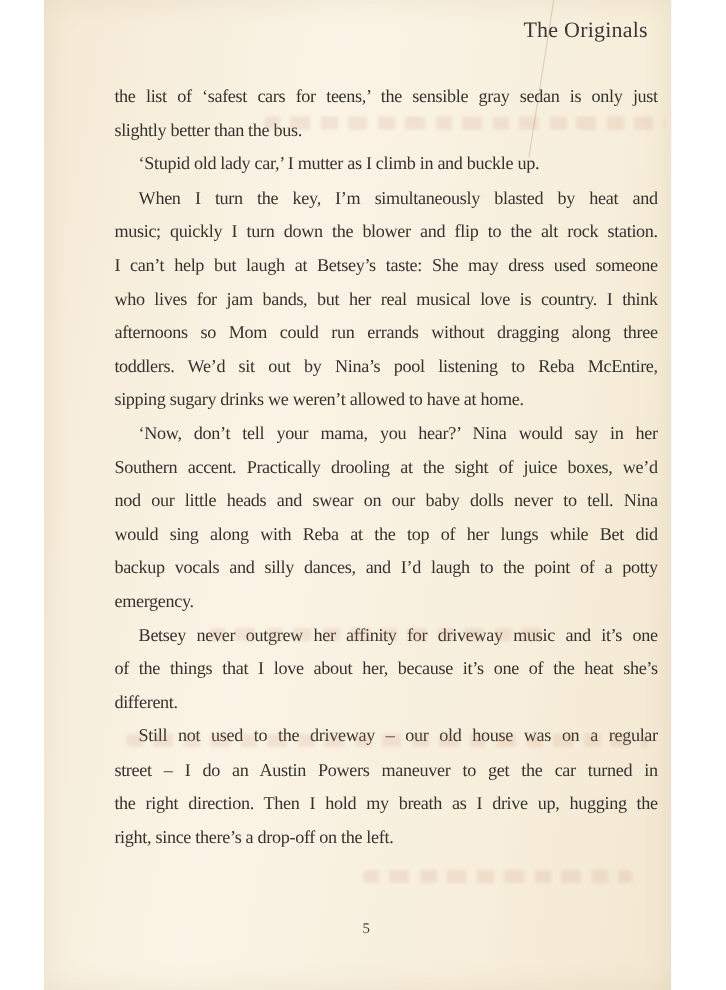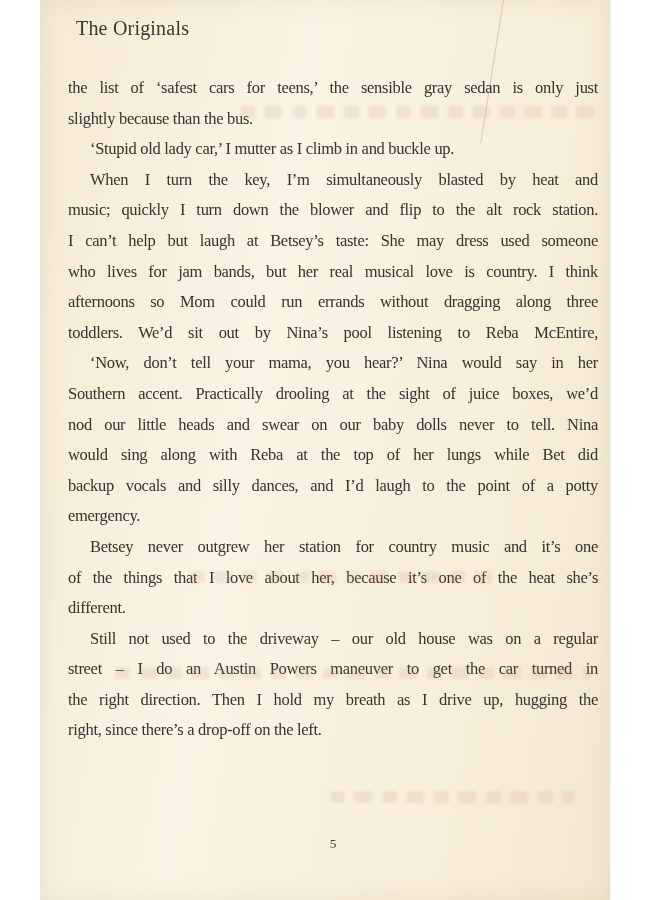--- a/index.html
+++ b/index.html
@@ -32,42 +32,43 @@
   .crease {
     position: absolute;
     left: 452px; top: -6px;
     width: 1px; height: 150px;
     background: rgba(175,150,115,0.4);
     transform: rotate(9deg);
     filter: blur(0.4px);
   }
   .running-head {
     position: absolute;
-    left: 36px; top: 17px;
+    left: 19px; top: 17px;
     width: 530px;
-    text-align: left;
+    text-align: right;
     font-size: 20px;
     color: #3b3833;
     letter-spacing: 0.2px;
   }
   .body-text {
     position: absolute;
     left: 28px; top: 73px;
     width: 530px;
     color: var(--ink);
     font-size: 16.5px;
     letter-spacing: -0.3px;
   }
   .line {
     height: 30.6px;
     line-height: 30.6px;
     text-align: justify;
     text-align-last: justify;
     white-space: normal;
     overflow: visible;
+    margin-left: 36px;
   }
   .line.plast { text-align-last: left; }
   .line.indent { text-indent: 22px; }
   .page-number {
     position: absolute;
     left: 28px; top: 836px;
     width: 530px;
     text-align: center;
     font-size: 13.5px;
     color: #46423a;
@@ -89,35 +90,36 @@
 <body>
 
 <div class="scan-bg">
   <div class="paper">
     <div class="crease"></div>
 
     <div class="running-head">The Originals</div>
 
     <div class="body-text">
         <div class="line">the list of ‘safest cars for teens,’ the sensible gray sedan is only just</div>
-        <div class="line plast">slightly because than the bus.</div>
+        <div class="line plast">slightly better than the bus.</div>
         <div class="line indent plast">‘Stupid old lady car,’ I mutter as I climb in and buckle up.</div>
         <div class="line indent">When I turn the key, I’m simultaneously blasted by heat and</div>
         <div class="line">music; quickly I turn down the blower and flip to the alt rock station.</div>
         <div class="line">I can’t help but laugh at Betsey’s taste: She may dress used someone</div>
         <div class="line">who lives for jam bands, but her real musical love is country. I think</div>
         <div class="line">afternoons so Mom could run errands without dragging along three</div>
         <div class="line">toddlers. We’d sit out by Nina’s pool listening to Reba McEntire,</div>
+        <div class="line plast">sipping sugary drinks we weren’t allowed to have at home.</div>
         <div class="line indent">‘Now, don’t tell your mama, you hear?’ Nina would say in her</div>
         <div class="line">Southern accent. Practically drooling at the sight of juice boxes, we’d</div>
         <div class="line">nod our little heads and swear on our baby dolls never to tell. Nina</div>
         <div class="line">would sing along with Reba at the top of her lungs while Bet did</div>
         <div class="line">backup vocals and silly dances, and I’d laugh to the point of a potty</div>
         <div class="line plast">emergency.</div>
-        <div class="line indent">Betsey never outgrew her station for country music and it’s one</div>
+        <div class="line indent">Betsey never outgrew her affinity for driveway music and it’s one</div>
         <div class="line">of the things that I love about her, because it’s one of the heat she’s</div>
         <div class="line plast">different.</div>
         <div class="line indent">Still not used to the driveway – our old house was on a regular</div>
         <div class="line">street – I do an Austin Powers maneuver to get the car turned in</div>
         <div class="line">the right direction. Then I hold my breath as I drive up, hugging the</div>
         <div class="line plast">right, since there’s a drop-off on the left.</div>
       </div>
 
     <div class="bleed bleed-1"></div>
     <div class="bleed bleed-2"></div>

